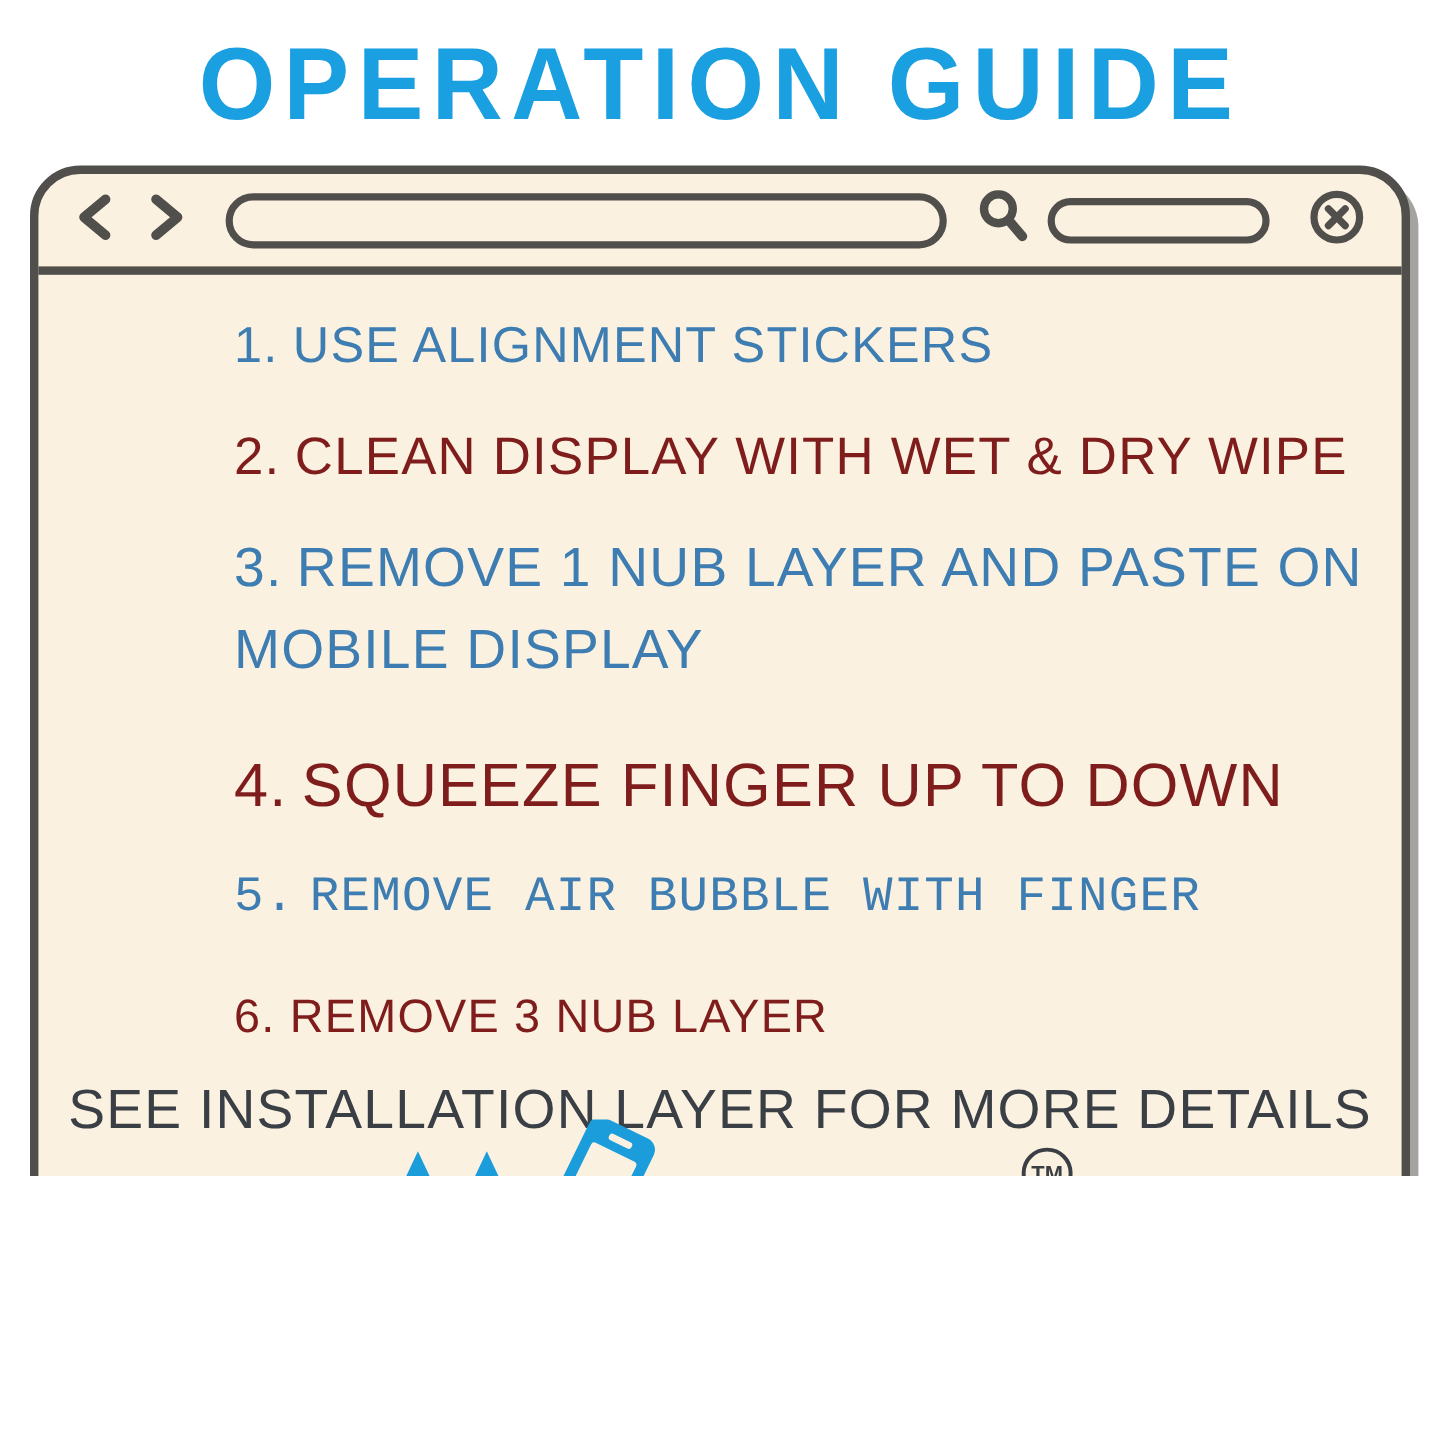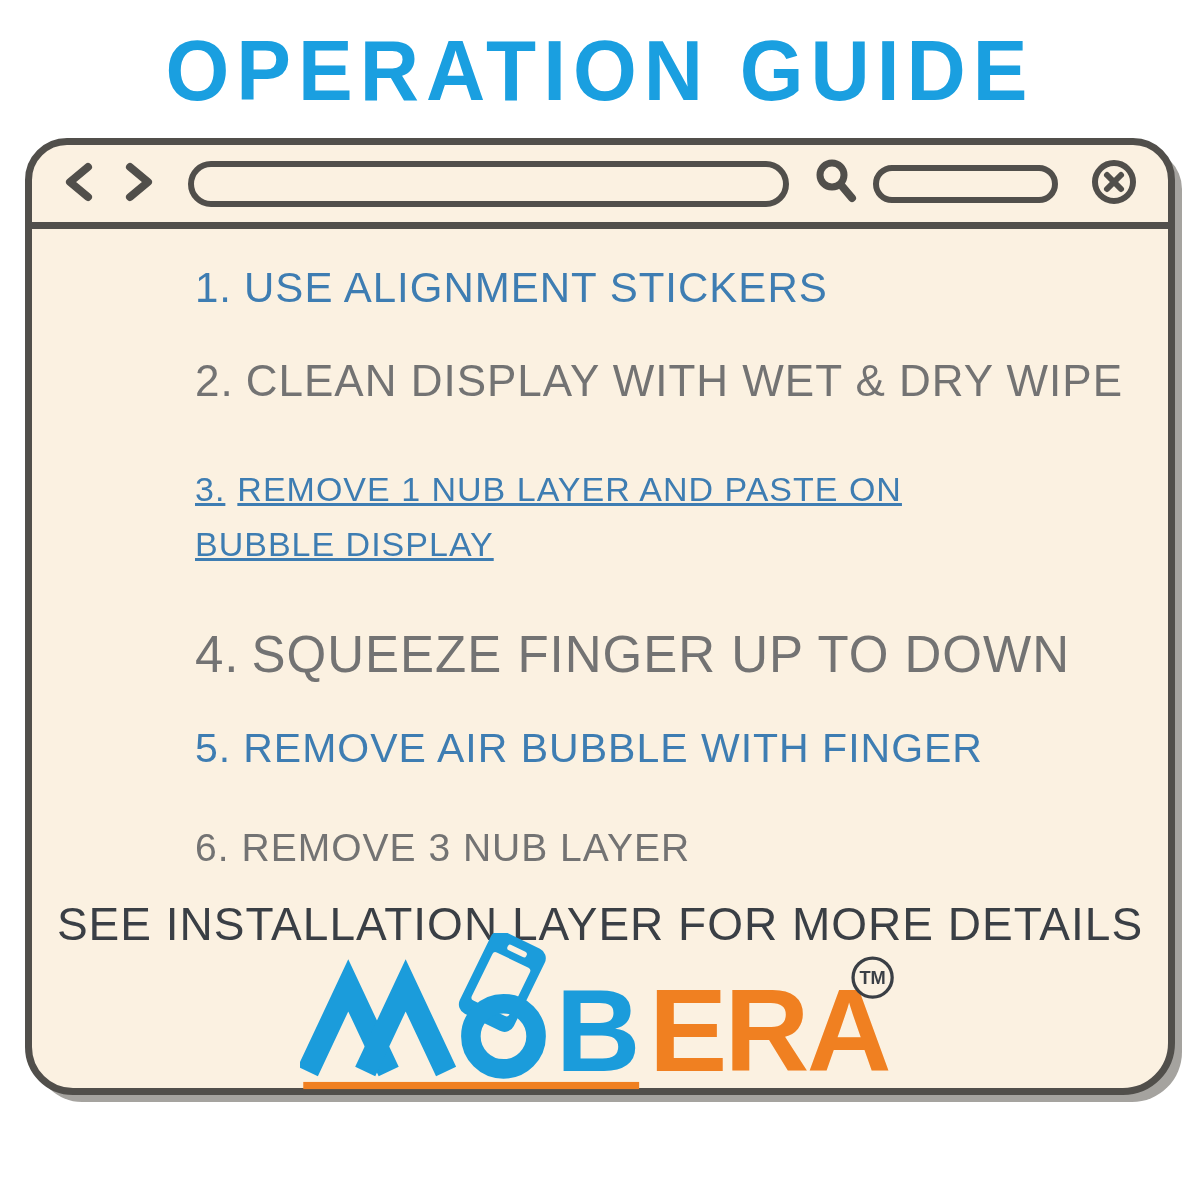--- a/index.html
+++ b/index.html
@@ -1,17 +1,17 @@
 <!DOCTYPE html>
 <html><head>
 <meta charset="utf-8">
 <style>
   html,body{margin:0;padding:0;background:#ffffff;}
   .page{
-    position:relative;width:1200px;height:1200px;overflow:hidden;
+    position:relative;width:1200px;height:980px;overflow:hidden;
     background:#ffffff;font-family:"Liberation Sans",sans-serif;
   }
   
   .title{
     position:absolute;top:24px;left:0;right:0;text-align:center;
     font-size:82px;font-weight:800;letter-spacing:7px;color:#1A9FE0;
     transform:scaleY(1.04);
   }
   
   .window{
@@ -39,26 +39,26 @@
   }
   .close-wrap{flex:0 0 auto;}
   
   .step{
     position:absolute;left:163px;width:980px;
     letter-spacing:1px;white-space:nowrap;line-height:1.1;
   }
   .step .num{margin-right:12px;}
   .step .line2{display:block;margin-top:18px;white-space:nowrap;}
   .c-blue{color:#3E7DB2;}
-  .c-orange{color:#737373;}
+  .c-orange{color:#7f1d1d;}
   .step1{top:120px;font-size:42px;}
   .step2{top:212px;font-size:44px;}
-  .step3{top:326px;font-size:34px;text-decoration:underline;}
+  .step3{top:302px;font-size:46px;}
   .step4{top:482px;font-size:51px;}
-  .step5{top:581px;font-size:41px;}
+  .step5{top:581px;font-size:41px;font-family:Liberation Mono, monospace;}
   .step6{top:682px;font-size:39px;}
   .footer-note{
     position:absolute;top:752px;left:0;right:0;text-align:center;
     font-size:46px;letter-spacing:1px;color:#3A3F45;white-space:nowrap;
   }
   
   .logo{
     position:absolute;top:788px;left:0;right:0;
     display:flex;justify-content:center;
   }
@@ -105,21 +105,21 @@
     <div class="step step1 c-blue">
       <span class="num">1.</span><span class="txt">USE ALIGNMENT STICKERS</span>
     </div>
 
     <div class="step step2 c-orange">
       <span class="num">2.</span><span class="txt">CLEAN DISPLAY WITH WET &amp; DRY WIPE</span>
     </div>
 
     <div class="step step3 c-blue">
       <span class="num">3.</span><span class="txt">REMOVE 1 NUB LAYER AND PASTE ON</span>
-      <span class="line2">BUBBLE DISPLAY</span>
+      <span class="line2">MOBILE DISPLAY</span>
     </div>
 
     <div class="step step4 c-orange">
       <span class="num">4.</span><span class="txt">SQUEEZE FINGER UP TO DOWN</span>
     </div>
 
     <div class="step step5 c-blue">
       <span class="num">5.</span><span class="txt">REMOVE AIR BUBBLE WITH FINGER</span>
     </div>
 

